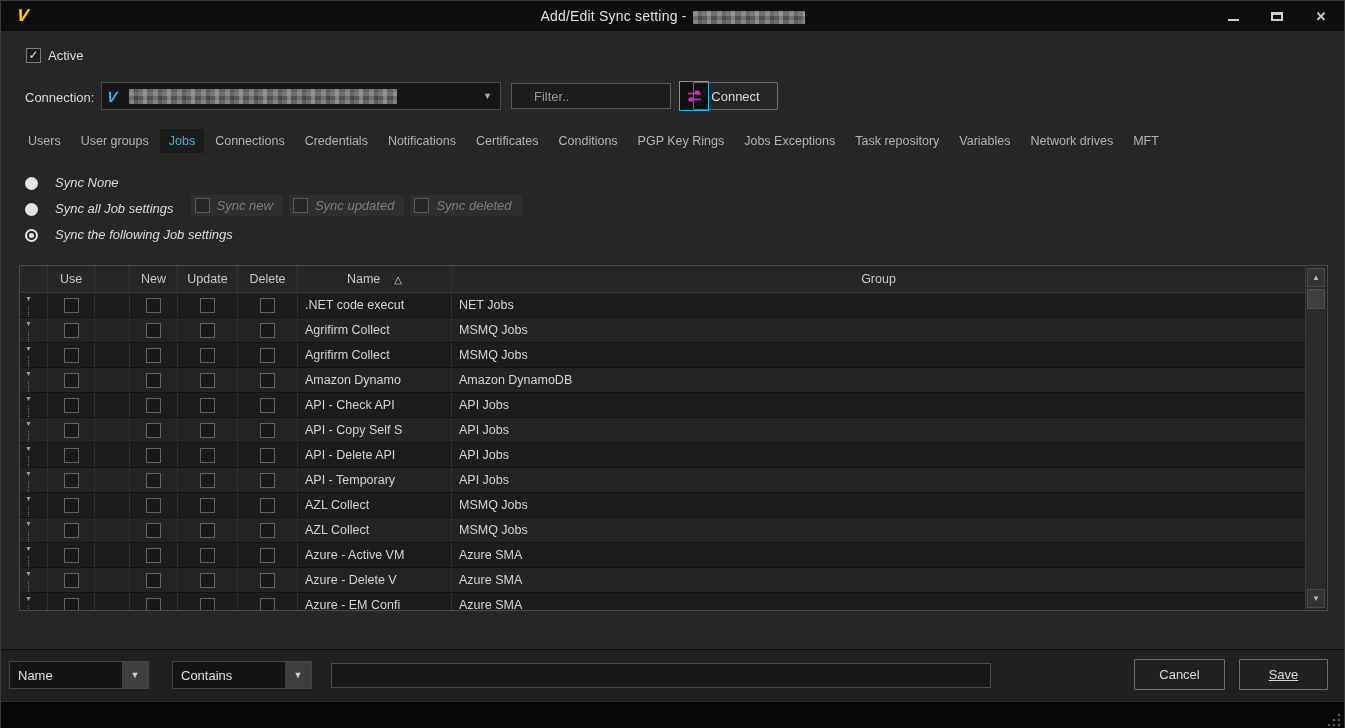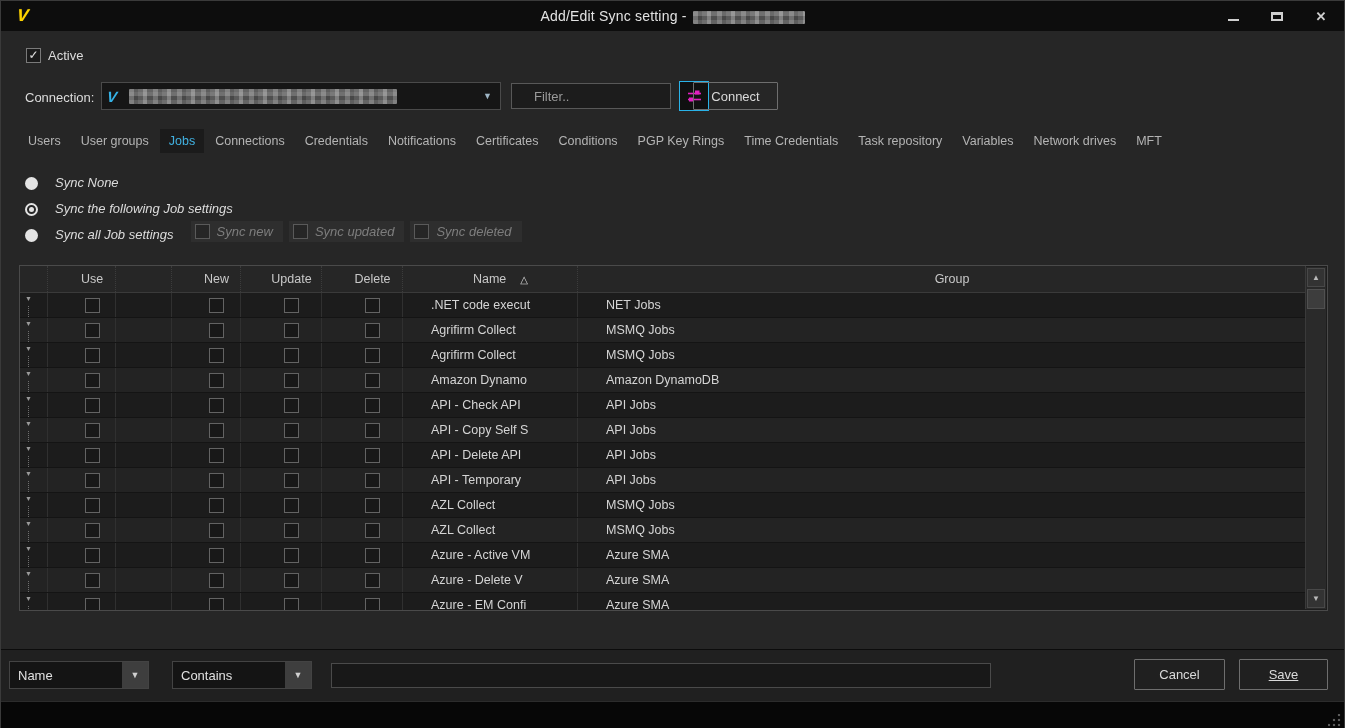--- a/index.html
+++ b/index.html
@@ -54,21 +54,21 @@
   .sync-line{display:flex;align-items:flex-end;height:26px;gap:17px;font-style:italic;}
   .radio{width:13px;height:13px;border-radius:50%;background:#e4e4e4;box-sizing:border-box;flex:0 0 auto;}
   .radio.selected{background:transparent;border:2px solid #e4e4e4;position:relative;}
   .radio.selected::after{content:'';position:absolute;inset:2px;background:#e4e4e4;border-radius:50%;}
   .dis-check{display:inline-flex;align-items:center;gap:7px;background:#2e2e2e;padding:3px 10px 3px 4px;margin-right:6px;}
   .dis-label{color:#7d7d7d;font-size:13px;}
 
   
   .table{position:absolute;left:18px;top:264px;width:1309px;height:346px;border:1px solid #4a4a4a;
          background:#1d1d1d;box-sizing:border-box;overflow:hidden;}
-  .tgrid{display:grid;grid-template-columns:28px 47px 35px 48px 60px 60px 154px 1fr;width:calc(100% - 21px);gap:21px;}
+  .tgrid{display:grid;grid-template-columns:28px 47px 35px 48px 60px 60px 154px 1fr;width:calc(100% - 21px);}
   .thead{height:26px;background:#262626;border-bottom:1px solid #3a3a3a;}
   .hcell{color:#c8c8c8;font-size:12.5px;display:flex;align-items:center;justify-content:center;
          border-right:1px dotted #3c3c3c;box-sizing:border-box;}
   .sortglyph{margin-left:14px;font-size:10px;color:#d8d8d8;}
   .trow{height:24px;border-bottom:1px solid #141414;position:relative;}
   .trow.even{background:#1c1c1c;}
   .trow.odd{background:#232323;}
   .cell{border-right:1px solid #303030;box-sizing:border-box;display:flex;align-items:center;justify-content:center;position:relative;}
   .cell.name,.cell.group{justify-content:flex-start;padding-left:7px;color:#d5d5d5;font-size:12.5px;white-space:nowrap;overflow:hidden;}
   .cell.group{border-right:none;}
@@ -147,54 +147,54 @@
   <div class="tabbar">
       <div class="tab">Users</div>
       <div class="tab">User groups</div>
       <div class="tab selected">Jobs</div>
       <div class="tab">Connections</div>
       <div class="tab">Credentials</div>
       <div class="tab">Notifications</div>
       <div class="tab">Certificates</div>
       <div class="tab">Conditions</div>
       <div class="tab">PGP Key Rings</div>
-      <div class="tab">Time Credentials</div>
+      <div class="tab">Jobs Exceptions</div>
       <div class="tab">Task repository</div>
       <div class="tab">Variables</div>
       <div class="tab">Network drives</div>
       <div class="tab">MFT</div>
     </div>
 
   <div class="syncopts">
     <div class="sync-line">
       <span class="radio"></span>
       <span class="lbl">Sync None</span>
-    </div>
-    <div class="sync-line">
-      <span class="radio selected"></span>
-      <span class="lbl">Sync the following Job settings</span>
     </div>
     <div class="sync-line">
       <span class="radio"></span>
       <span class="lbl" style="margin-right:0;">Sync all Job settings</span>
       <span style="display:inline-flex;">
           <span class="dis-check">
             <span class="cbox dis"></span>
             <span class="dis-label">Sync new</span>
           </span>
           <span class="dis-check">
             <span class="cbox dis"></span>
             <span class="dis-label">Sync updated</span>
           </span>
           <span class="dis-check">
             <span class="cbox dis"></span>
             <span class="dis-label">Sync deleted</span>
           </span>
         </span>
     </div>
+    <div class="sync-line">
+      <span class="radio selected"></span>
+      <span class="lbl">Sync the following Job settings</span>
+    </div>
   </div>
 
   <div class="table">
     <div class="tgrid thead">
       <div class="hcell"></div>
       <div class="hcell">Use</div>
       <div class="hcell"></div>
       <div class="hcell">New</div>
       <div class="hcell">Update</div>
       <div class="hcell">Delete</div>

